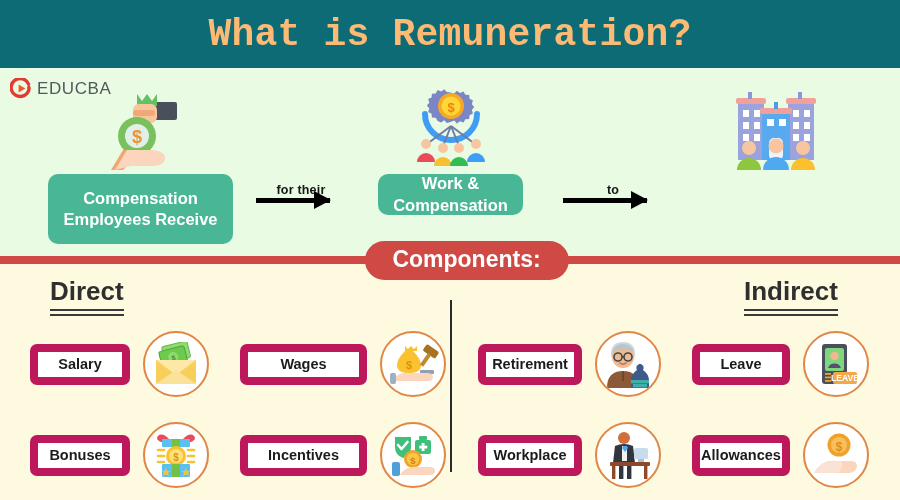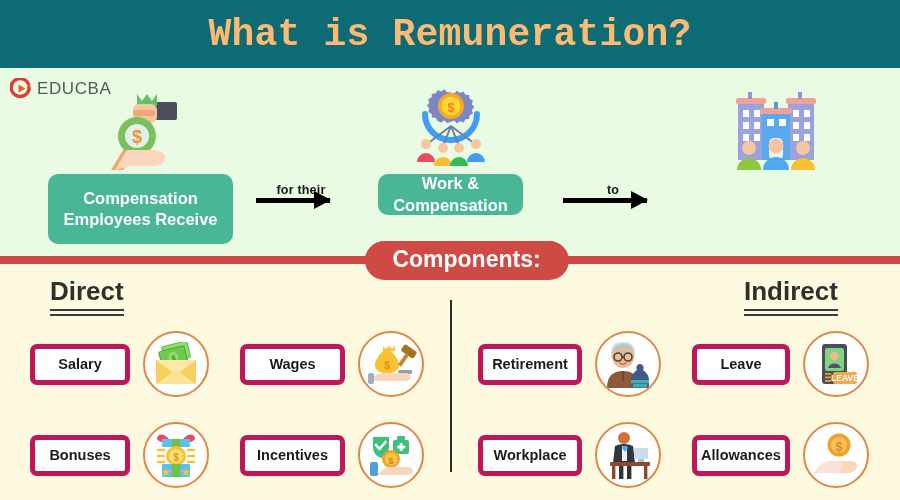--- a/index.html
+++ b/index.html
@@ -85,42 +85,42 @@
     border-bottom:2.5px solid #3a3a3a;height:3px;
   }
   #head-direct{left:50px;top:276px;}
   #head-indirect{left:744px;top:276px;}
 
   .divider{position:absolute;left:450px;top:300px;width:2px;height:172px;background:#2b2b2b;}
 
   
   .comp-item{position:absolute;display:flex;align-items:center;}
   .comp-label{
-    background:#ffffff;border:5px solid #be185d;border-radius:7px;
+    background:#ffffff;border:8px solid #be185d;border-radius:7px;
     color:#1b1b1b;font-size:14.5px;font-weight:bold;
     height:41px;box-sizing:border-box;
     display:flex;align-items:center;justify-content:center;text-align:center;
   }
   .comp-circle{
     width:62px;height:62px;border-radius:50%;
     border:2px solid #e08746;background:#fff;margin-left:13px;
     display:flex;align-items:center;justify-content:center;overflow:hidden;
   }
 
   #item-0{left:30px;top:331px;}
   #item-1{left:240px;top:331px;}
   #item-2{left:30px;top:422px;}
   #item-3{left:240px;top:422px;}
   #item-4{left:478px;top:331px;}
   #item-5{left:692px;top:331px;}
   #item-6{left:478px;top:422px;}
   #item-7{left:692px;top:422px;}
 
   #item-0 .comp-label,#item-2 .comp-label{width:100px;}
-  #item-1 .comp-label,#item-3 .comp-label{width:105px;}
+  #item-1 .comp-label,#item-3 .comp-label{width:127px;}
   #item-4 .comp-label,#item-6 .comp-label{width:104px;}
   #item-5 .comp-label,#item-7 .comp-label{width:98px;}
   #item-5 .comp-label{width:98px;}
 </style>
 </head>
 <body>
 
 <div class="canvas">
 
   <div class="header">

